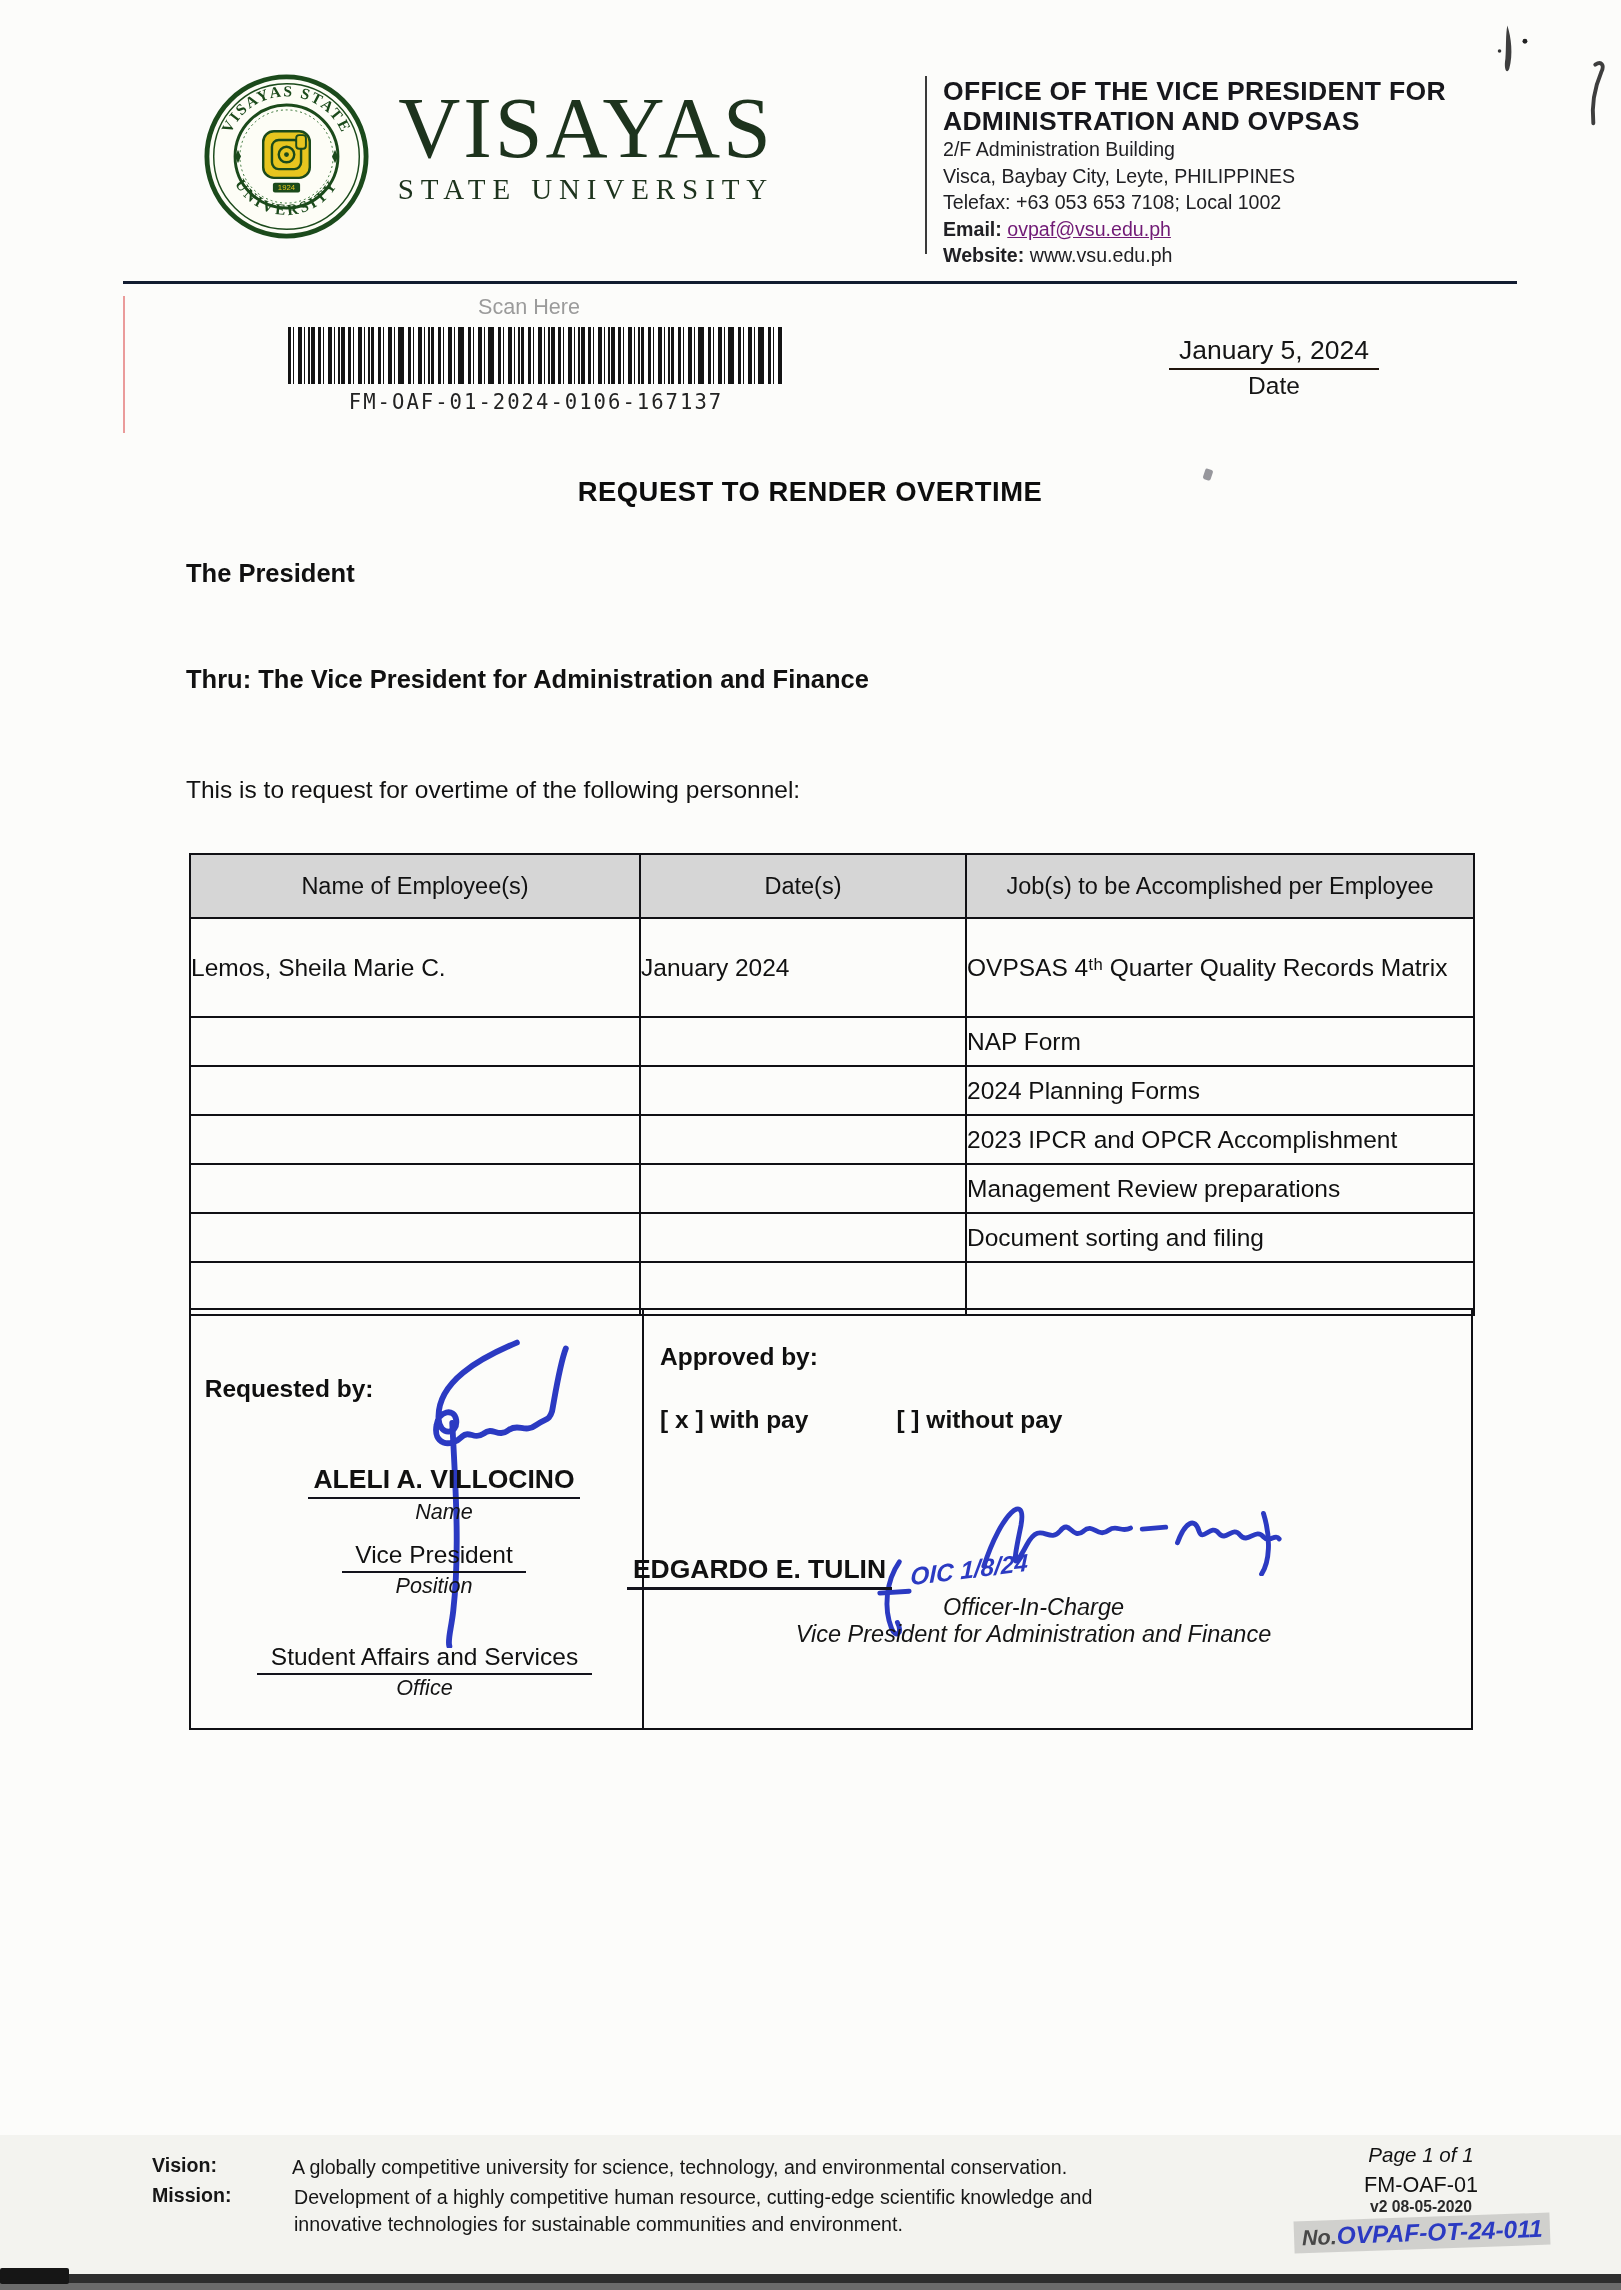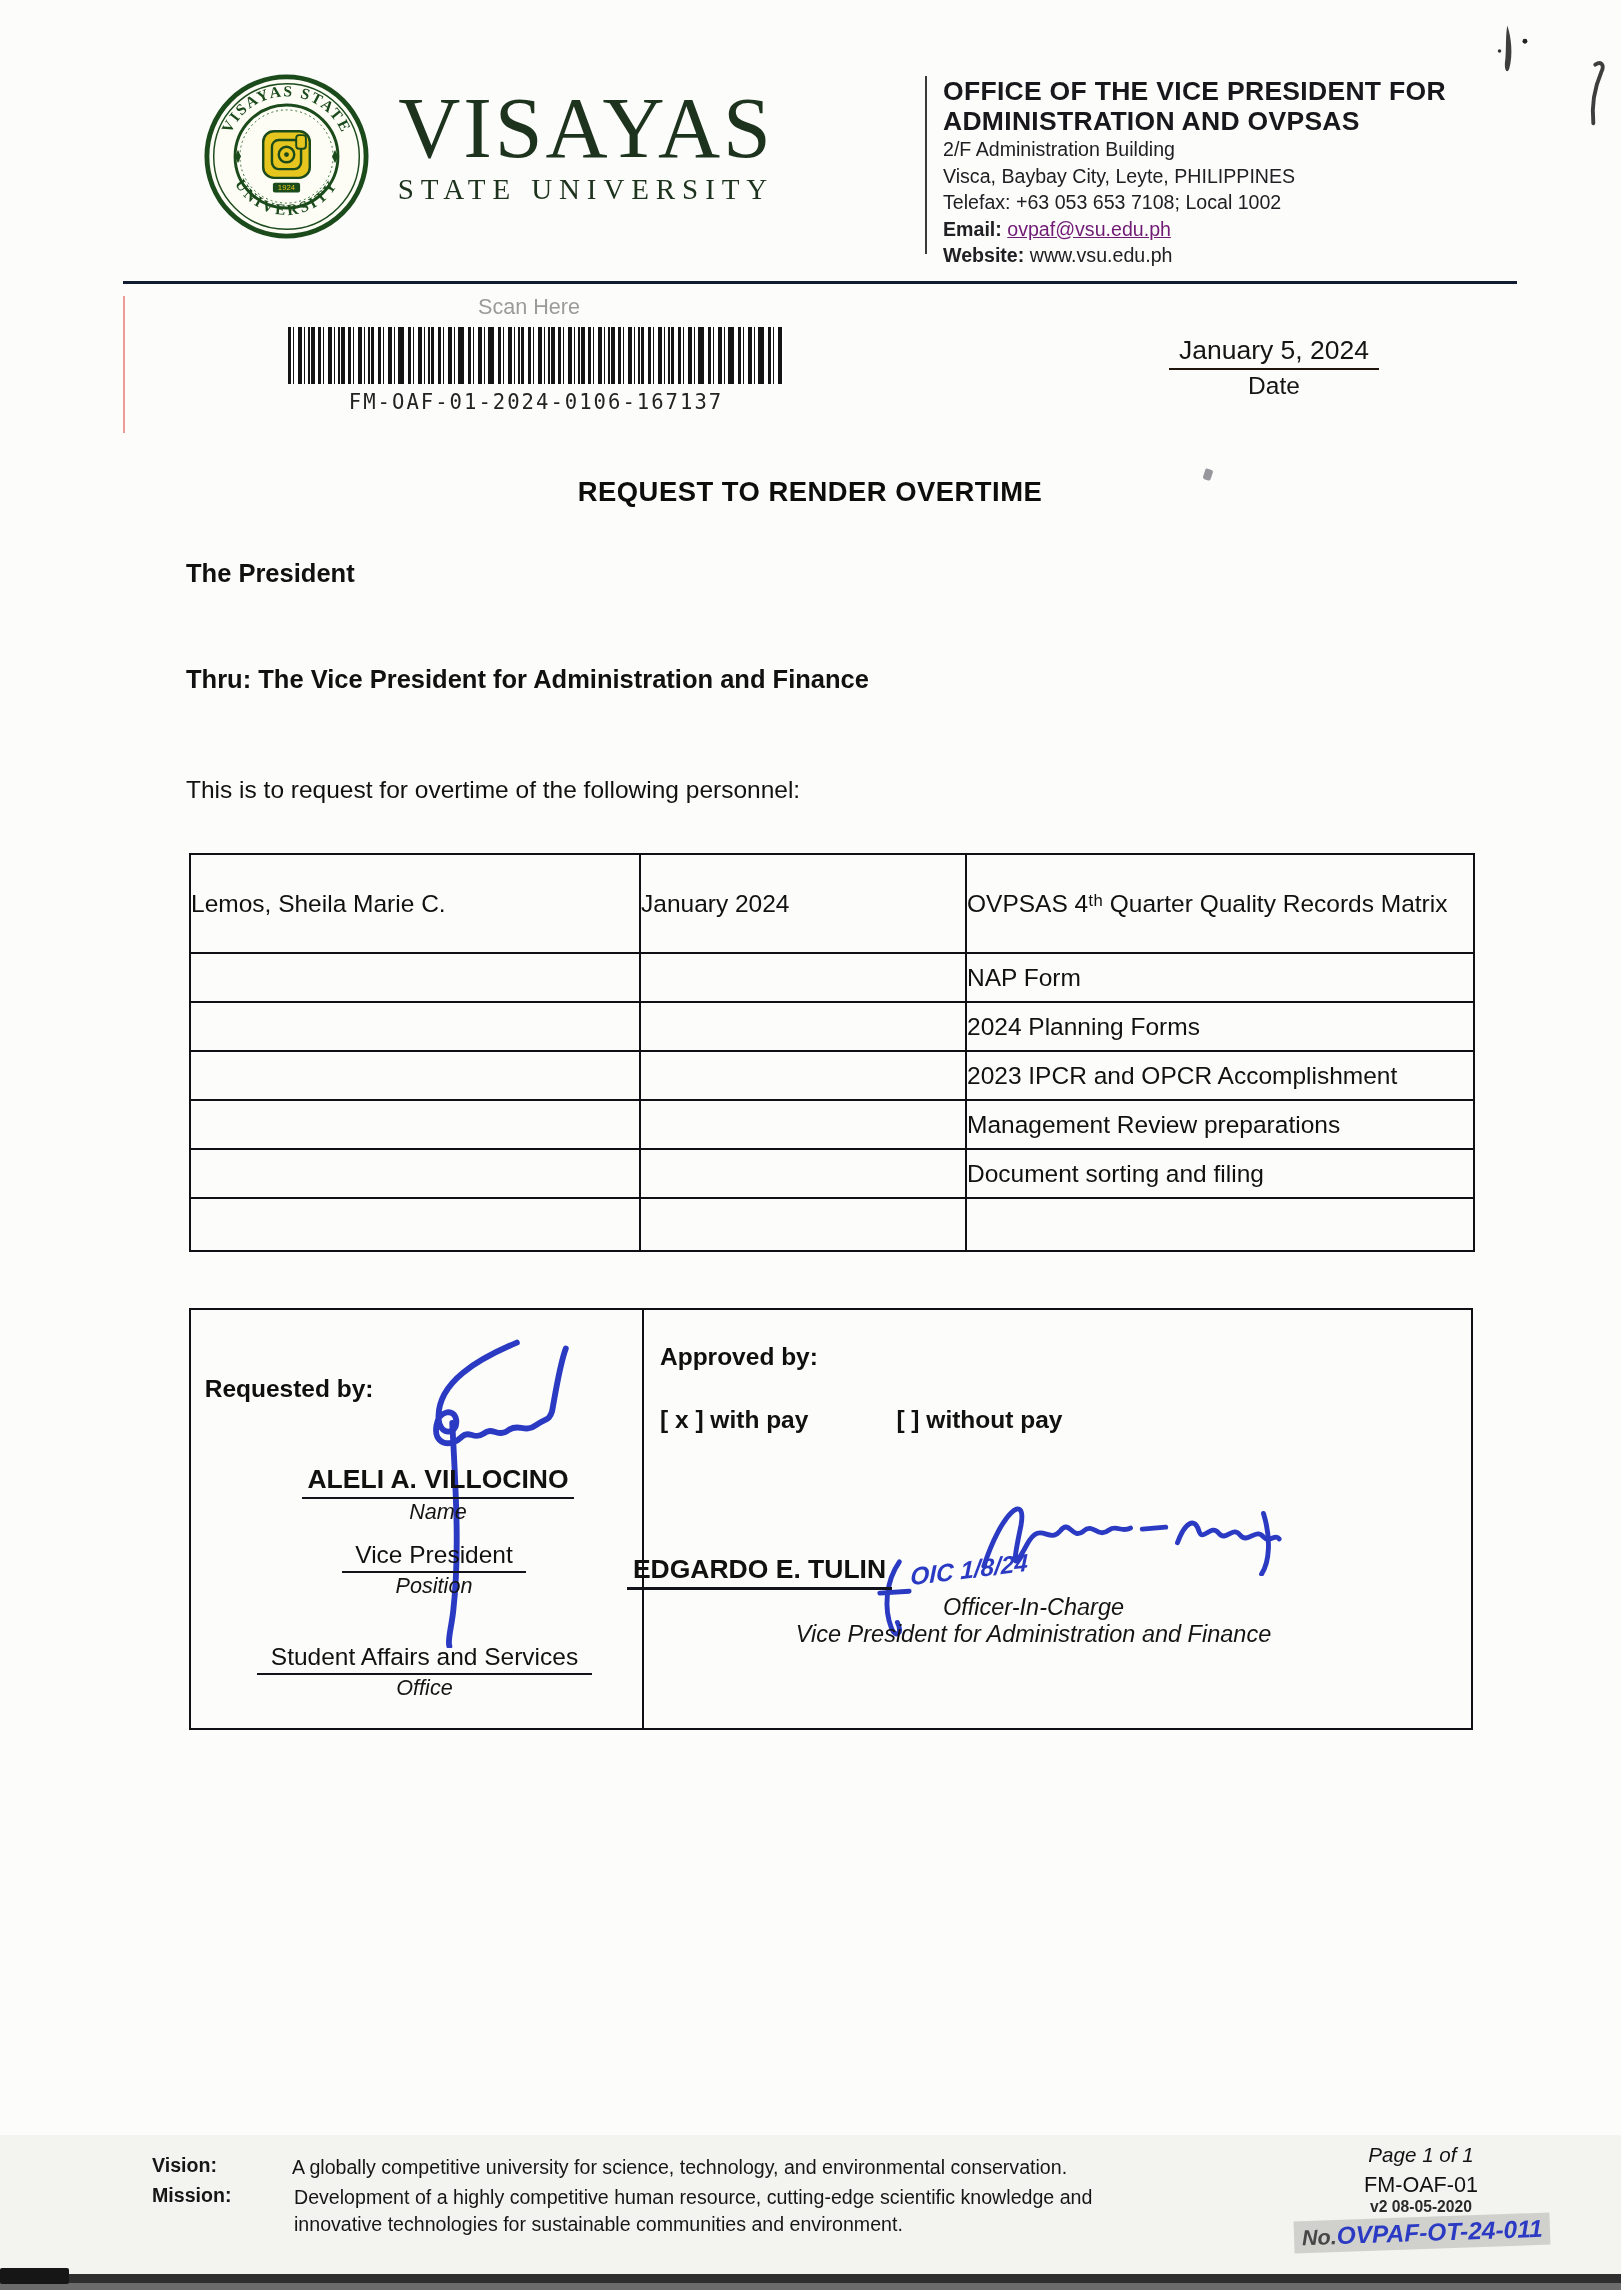--- a/index.html
+++ b/index.html
@@ -157,20 +157,25 @@
   <div class="thru">Thru: The Vice President for Administration and Finance</div>
   <div class="intro">This is to request for overtime of the following personnel:</div>
 
   <table class="ot">
     <colgroup>
         <col style="width:450px">
         <col style="width:326px">
         <col style="width:508px">
       </colgroup>
     <tbody>
+        <tr>
+      <th>Name of Employee(s)</th>
+      <th>Date(s)</th>
+      <th>Job(s) to be Accomplished per Employee</th>
+    </tr>
     <tr class="r1">
       <td class="c-name">Lemos, Sheila Marie C.</td>
       <td class="c-date">January 2024</td>
       <td class="c-job">OVPSAS 4ᵗʰ Quarter Quality Records Matrix</td>
     </tr>
     <tr class="rs">
       <td class="c-name"></td>
       <td class="c-date"></td>
       <td class="c-job">NAP Form</td>
     </tr>
@@ -211,21 +216,21 @@
     </div>
   </div>
 
   <svg class="sig-svg" style="left:370px; top:1325px;" width="235" height="323" viewBox="0 0 240 330">
     <g fill="none" stroke="#2b3ac2" stroke-width="6" stroke-linecap="round">
       <path d="M150 18 C 112 34, 68 58, 70 96 C 71 114, 90 112, 88 97 C 86 84, 70 88, 68 102 C 64 122, 82 126, 94 114 C 102 107, 106 118, 116 111 C 126 103, 130 116, 142 107 C 152 100, 158 111, 170 102 C 180 95, 183 98, 186 88 C 190 66, 194 40, 200 24"></path>
       <path d="M84 100 C 87 160, 92 230, 85 292 C 83 310, 79 322, 81 328"></path>
     </g>
   </svg>
 
-  <div class="sig-center" style="left:242px; top:1464px; width:392px;">
+  <div class="sig-center" style="left:248px; top:1464px; width:392px;">
     <span class="u-name">ALELI A. VILLOCINO</span>
     <div class="cap">Name</div>
   </div>
   <div class="sig-center" style="left:238px; top:1541px; width:392px;">
     <span class="u-line">Vice President</span>
     <div class="cap">Position</div>
   </div>
   <div class="sig-center" style="left:209px; top:1643px; width:431px;">
     <span class="u-line">Student Affairs and Services</span>
     <div class="cap">Office</div>

